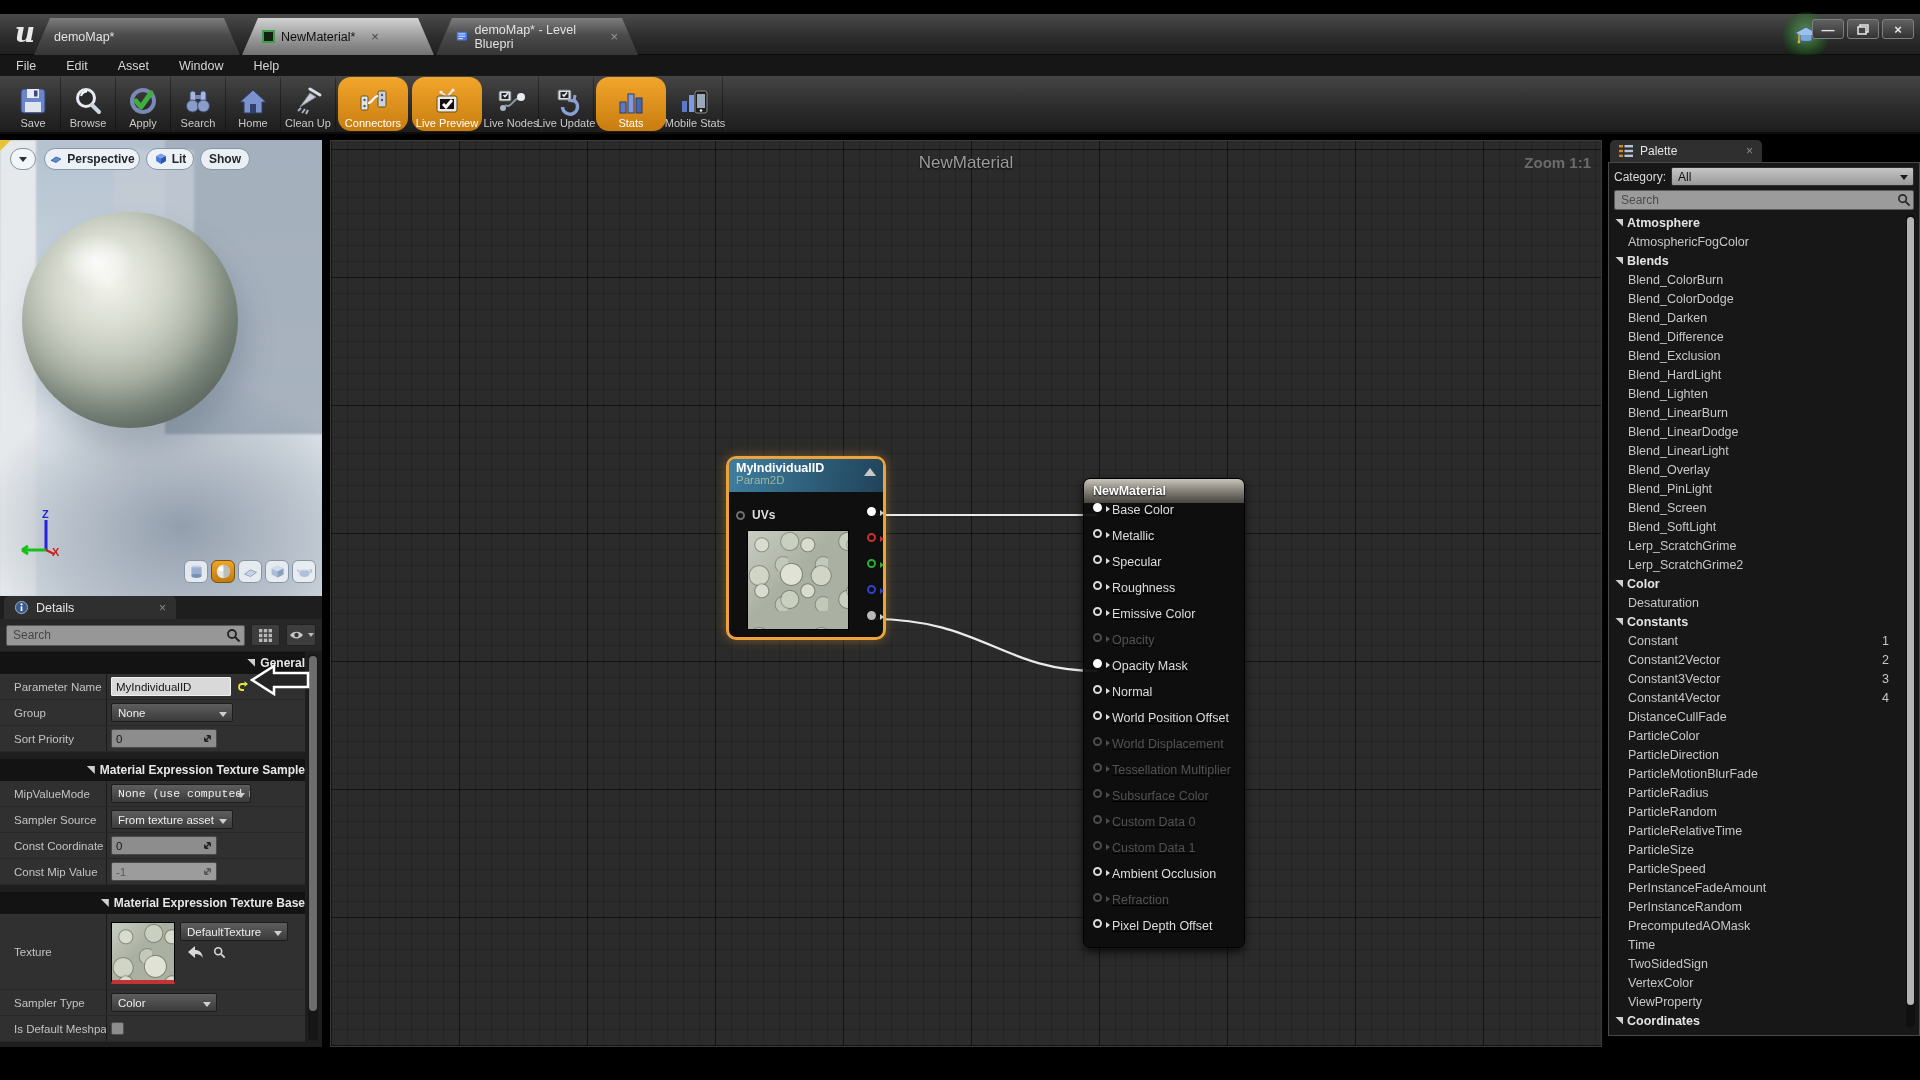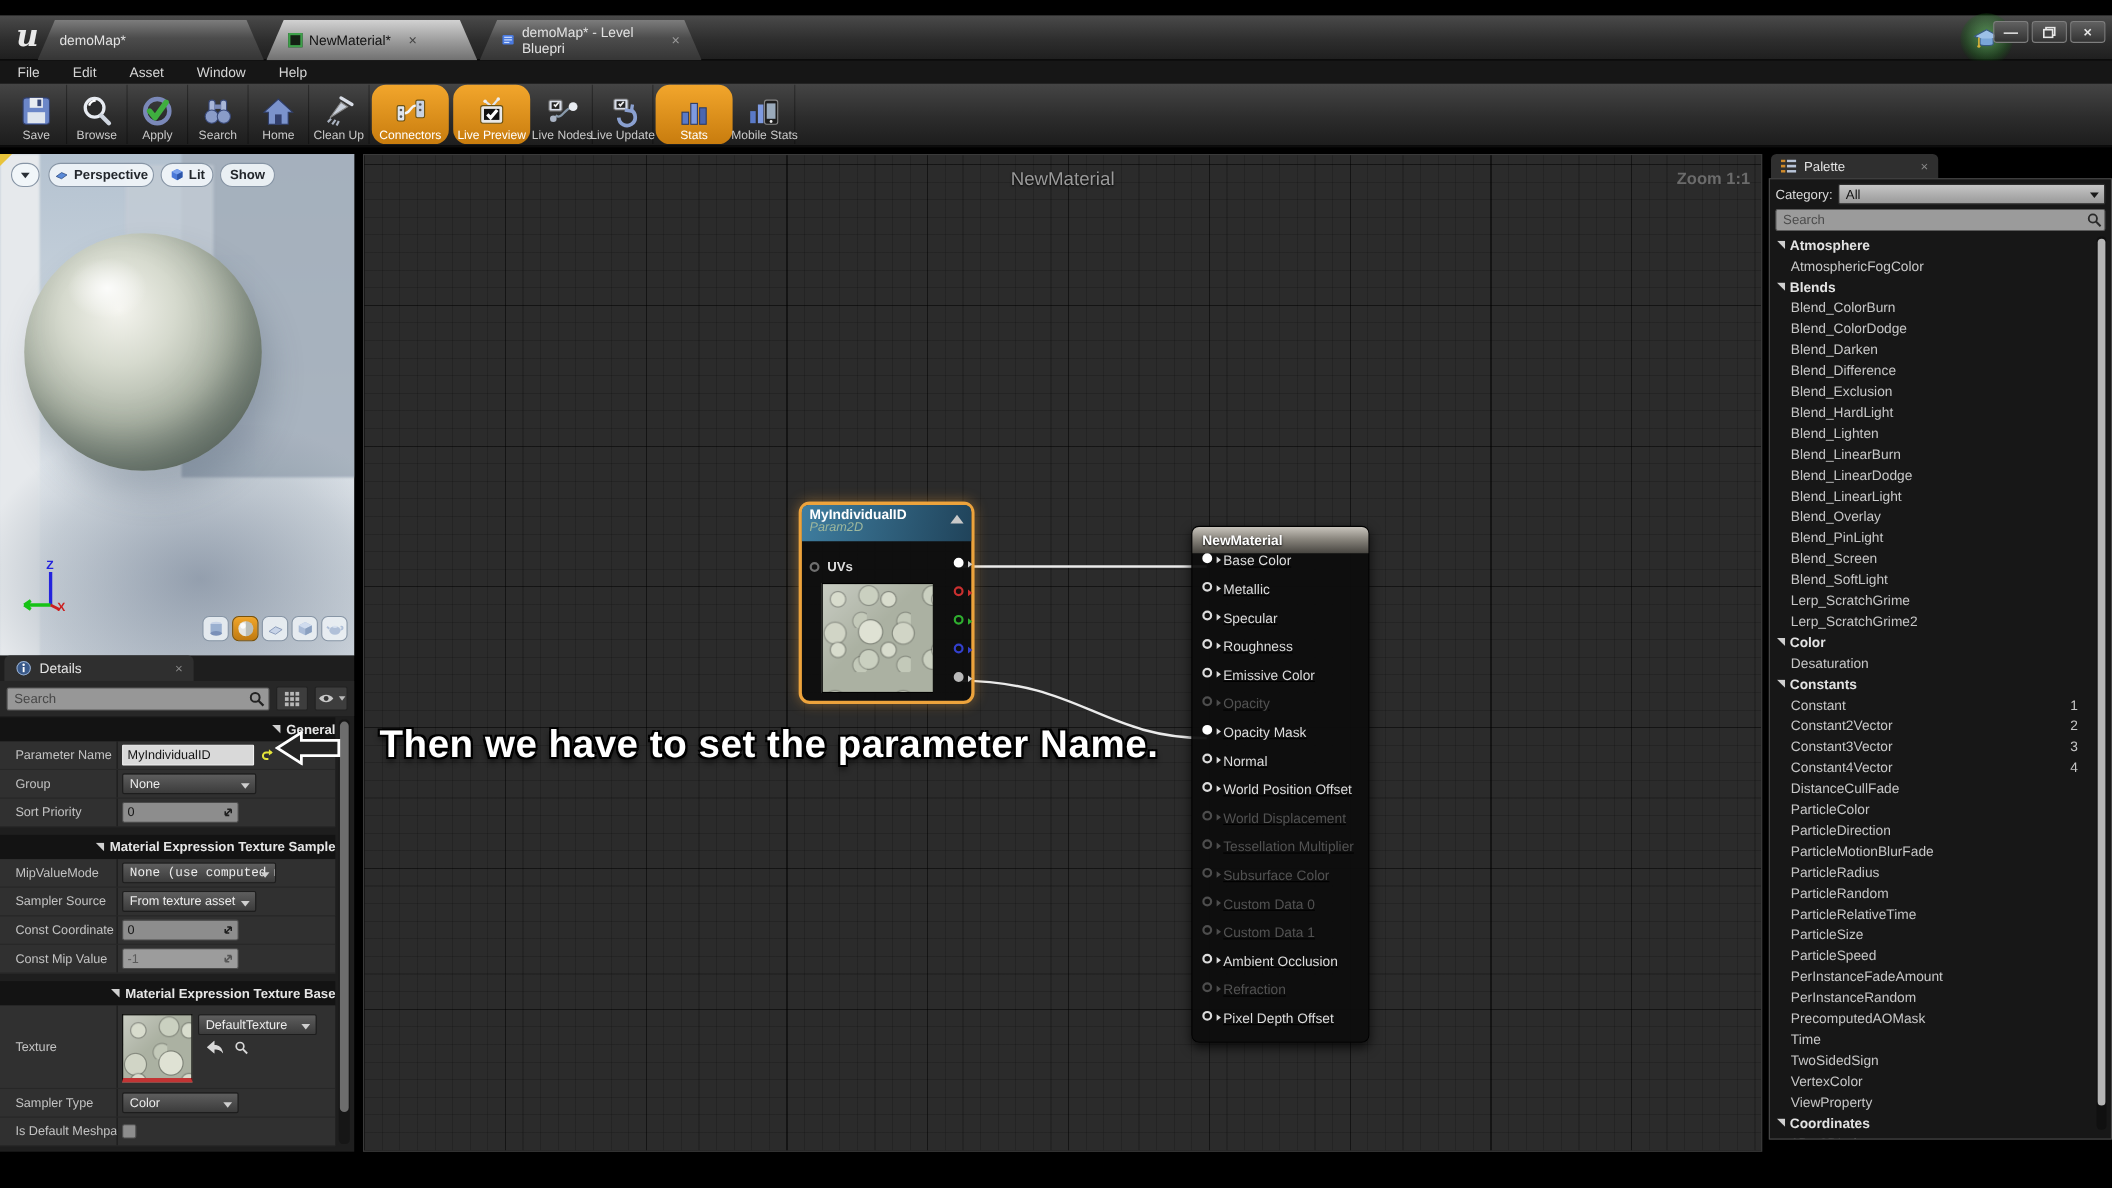--- a/index.html
+++ b/index.html
@@ -143,21 +143,21 @@
     letter-spacing:.5px; z-index:9; white-space:nowrap;
     text-shadow:2px 2px 0 #000,-2px 2px 0 #000,2px -2px 0 #000,-2px -2px 0 #000,0 4px 6px rgba(0,0,0,.9); }
   .wires { position:absolute; inset:0; pointer-events:none; z-index:2; }
 
   .pnode { position:absolute; left:395px; top:315px; width:160px; height:184px; z-index:3;
     background:rgba(14,14,14,.95); border:3px solid #eda33c; border-radius:10px;
     box-shadow:0 0 12px rgba(237,163,60,.4); }
   .pnode-header { height:33px; background:linear-gradient(100deg,#3f7ea0,#20435a); border-radius:6px 6px 0 0;
     padding:2px 7px; position:relative; }
   .pnode-title { color:#fff; font-size:12.5px; font-weight:bold; display:block; }
-  .pnode-sub { color:#9db79d; font-size:11.5px; font-style:italic; display:block; margin-top:-1px; }
+  .pnode-sub { color:#9db79d; font-size:11.5px; display:block; margin-top:-1px; }
   .pnode-collapse { position:absolute; right:7px; top:9px; width:0; height:0;
     border-left:6px solid transparent; border-right:6px solid transparent; border-bottom:8px solid #c9c9c9; }
   .uvs-row { position:absolute; left:7px; top:49px; display:flex; align-items:center; gap:7px; }
   .inpin { width:9px; height:9px; border:2px solid #6f6f6f; border-radius:50%; }
   .uvs-label { color:#dedede; font-size:12px; font-weight:bold; }
   .preview { position:absolute; left:18px; top:71px; width:102px; height:100px; border:1px solid #000; }
   .opin { position:absolute; right:7px; width:9px; height:9px; border-radius:50%; border:2px solid #fff; }
   .opin::after { content:""; position:absolute; left:11px; top:1px; border-left:4px solid #cfcfcf;
     border-top:3.5px solid transparent; border-bottom:3.5px solid transparent; }
   .o-rgb { border-color:#fff; background:#fff; }
@@ -623,21 +623,20 @@
 
   <div class="graph">
     <div class="gtitle">NewMaterial</div>
     <div class="gzoom">Zoom 1:1</div>
 
     <svg class="wires" width="1272" height="907" viewBox="0 0 1272 907">
       <path d="M542 374 C 620 374, 690 374, 766 374" fill="none" stroke="#ebebeb" stroke-width="2.2"></path>
       <path d="M542 478 C 650 478, 672 530, 766 530" fill="none" stroke="#ebebeb" stroke-width="2.2"></path>
     </svg>
 
-    <div class="gcaption">Then we have to set the parameter Name.</div>
 
     <div class="pnode">
       <div class="pnode-header">
         <span class="pnode-title">MyIndividualID</span>
         <span class="pnode-sub">Param2D</span>
         <span class="pnode-collapse"></span>
       </div>
       <div class="uvs-row">
         <span class="inpin"></span>
         <span class="uvs-label">UVs</span>

